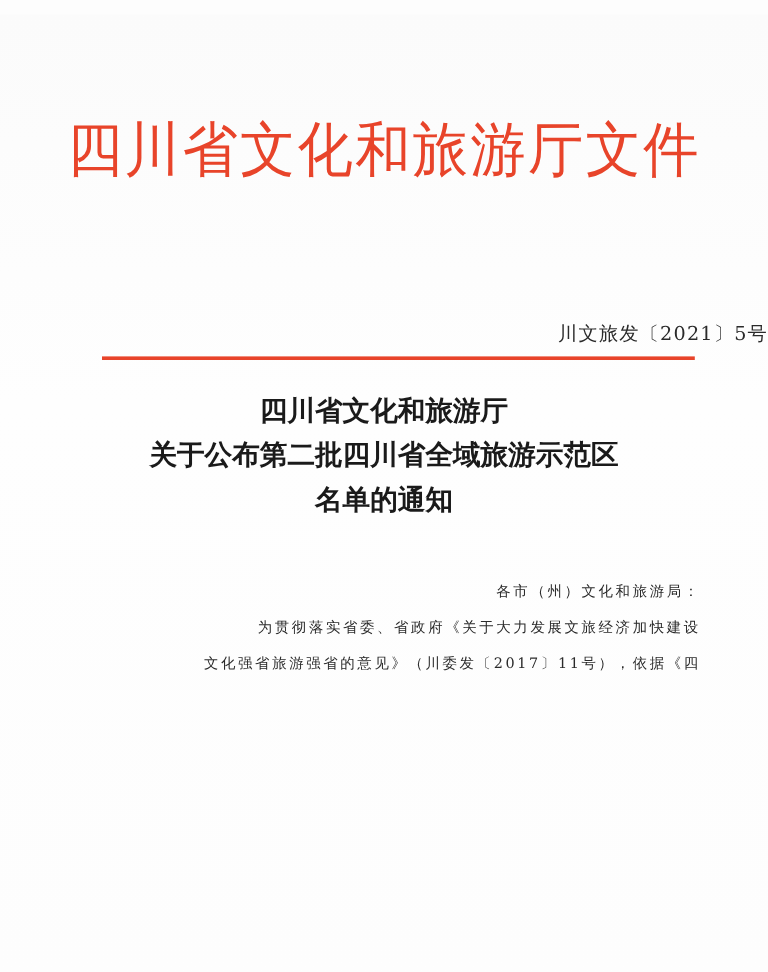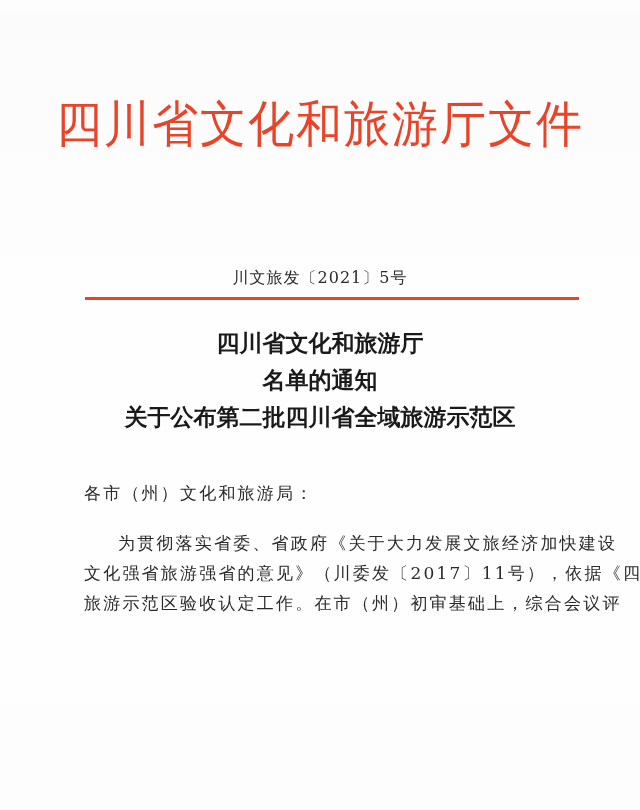--- a/index.html
+++ b/index.html
@@ -34,21 +34,21 @@
       font-weight: normal;
       letter-spacing: 2px;
       line-height: 56px;
       transform: scaleY(1.08);
     }
     .doc-number {
       position: absolute;
       left: 0;
       top: 256px;
       width: 640px;
-      text-align: center;
+      text-align: right;
       font-size: 16px;
       color: #2a2a2a;
       letter-spacing: 1px;
     }
     .red-rule {
       position: absolute;
       left: 85px;
       top: 285px;
       width: 494px;
       height: 3px;
@@ -64,47 +64,47 @@
       font-weight: bold;
       line-height: 37px;
       color: #1a1a1a;
     }
     .title div { white-space: nowrap; }
     .body-text {
       position: absolute;
       left: 84px;
       top: 466px;
       width: 500px;
-      font-size: 17px;
+      font-size: 12px;
       line-height: 30px;
       color: #2a2a2a;
       letter-spacing: 2.2px;
+      text-align: right;
     }
     .body-text .line {
       white-space: nowrap;
     }
-    .indent { padding-left: 34px; margin-top: 20px; }
+    .indent { padding-left: 34px; }
   </style>
 </head>
 <body>
 
 <div class="page">
 
   <div class="masthead">四川省文化和旅游厅文件</div>
 
   <div class="doc-number">川文旅发〔2021〕5号</div>
 
   <div class="red-rule"></div>
 
   <div class="title">
     <div>四川省文化和旅游厅</div>
+    <div>关于公布第二批四川省全域旅游示范区</div>
     <div>名单的通知</div>
-    <div>关于公布第二批四川省全域旅游示范区</div>
   </div>
 
   <div class="body-text">
     <div class="line">各市（州）文化和旅游局：</div>
     <div class="line indent">为贯彻落实省委、省政府《关于大力发展文旅经济加快建设</div>
     <div class="line">文化强省旅游强省的意见》（川委发〔2017〕11号），依据《四</div>
-    <div class="line">旅游示范区验收认定工作。在市（州）初审基础上，综合会议评</div>
   </div>
 
 </div>
 
 </body></html>

